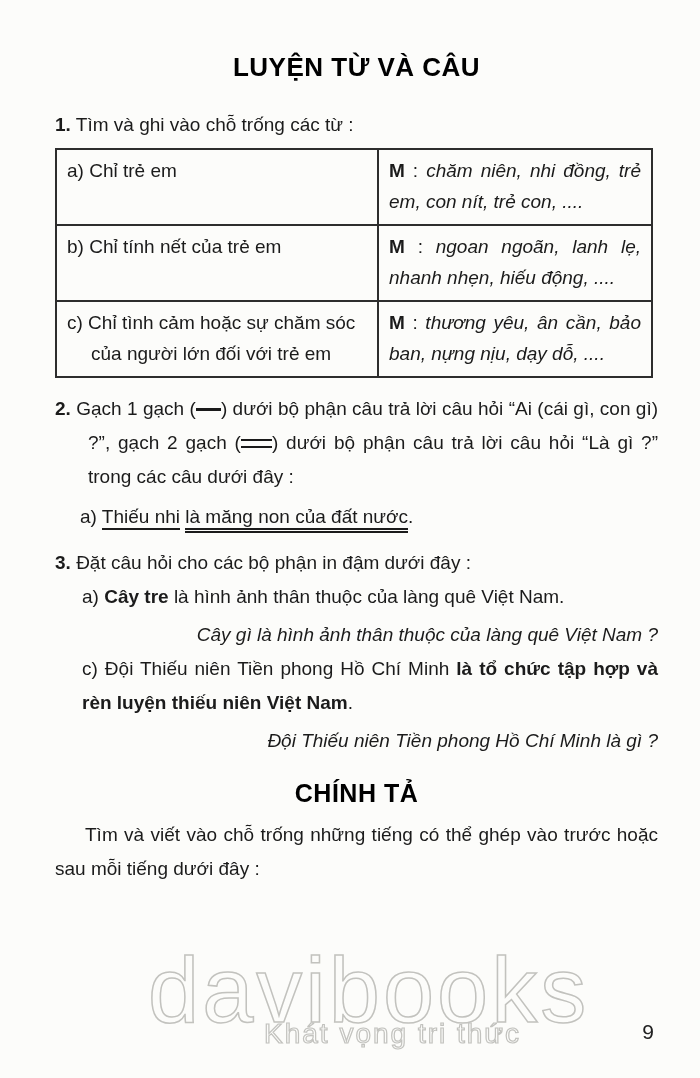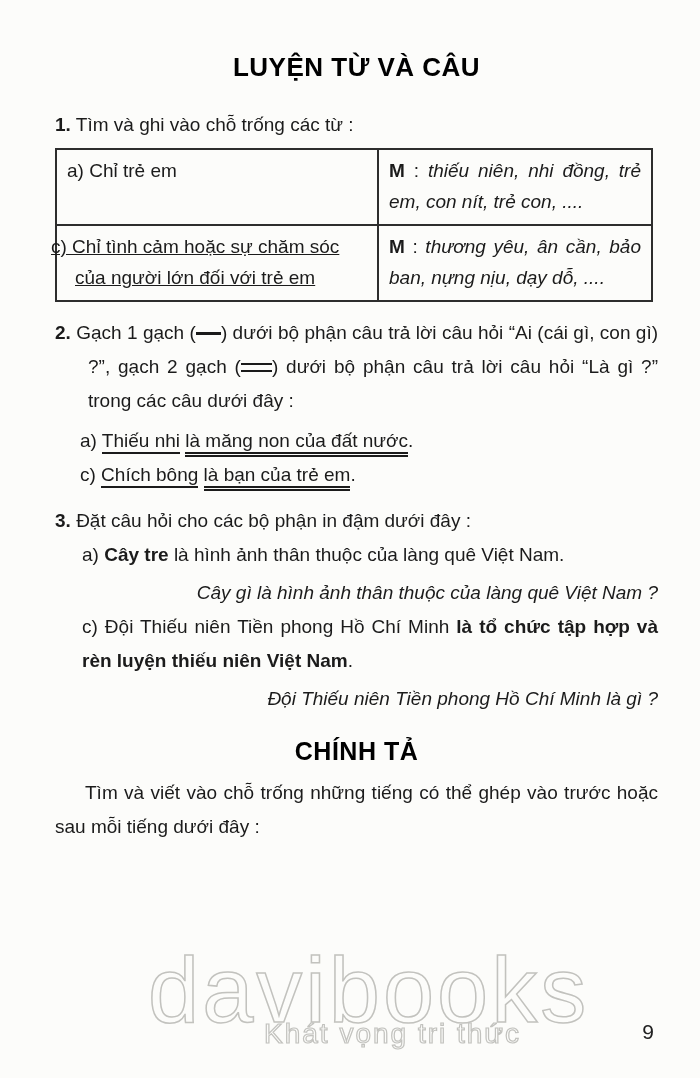--- a/index.html
+++ b/index.html
@@ -17,21 +17,21 @@
     font-weight:700;letter-spacing:.5px;color:#000000;
   }
   h2.h{margin-top:20px;font-size:25px;}
   .prompt{font-size:19px;line-height:34px;margin:0;}
   .ex1p{margin-top:30px;line-height:26px;}
   .num{font-weight:700;}
   
   table.wtable{border-collapse:collapse;width:598px;margin-top:10px;table-layout:fixed;}
   table.wtable td{border:2px solid #2d2d2d;vertical-align:top;font-size:19px;line-height:31px;padding:5px 10px 7px 10px;}
   td.lcell{width:300px;}
-  td.lcell.hang{padding-left:18px;text-indent:-24px;text-decoration:underline;}
+  td.lcell.hang{padding-left:34px;text-indent:-24px;}
   td.rcell{text-align:justify;padding-left:12px;padding-right:12px;}
   .m{font-weight:700;}
   .ex{font-style:italic;}
   
   .hangp{margin-top:14px;text-align:justify;padding-left:33px;text-indent:-33px;}
   .dash1{display:inline-block;width:25px;height:3px;background:#1a1a1a;vertical-align:4px;}
   .dash2{display:inline-block;width:31px;height:9px;border-top:2.5px solid #1a1a1a;border-bottom:2.5px solid #1a1a1a;box-sizing:border-box;vertical-align:1px;}
   .ex2-items{margin-top:6px;padding-left:25px;}
   .ex2-item{font-size:19px;line-height:34px;margin:0;}
   .u1{border-bottom:2px solid #1b1b1b;padding-bottom:1px;}
@@ -61,34 +61,37 @@
   <div class="content">
 
     <h1 class="h">LUYỆN TỪ VÀ CÂU</h1>
 
     <p class="prompt ex1p"><b class="num">1.</b> <span>Tìm và ghi vào chỗ trống các từ :</span></p>
 
     <table class="wtable">
       <tbody>
           <tr>
         <td class="lcell">a) Chỉ trẻ em</td>
-        <td class="rcell"><b class="m">M</b> <span>:</span> <i class="ex">thiếu niên, nhi đồng, trẻ em, con nít, trẻ con, ....</i></td>
+        <td class="rcell"><b class="m">M</b> <span>:</span> <i class="ex">chăm niên, nhi đồng, trẻ em, con nít, trẻ con, ....</i></td>
+      </tr>
+      <tr>
+        <td class="lcell">b) Chỉ tính nết của trẻ em</td>
+        <td class="rcell"><b class="m">M</b> <span>:</span> <i class="ex">ngoan ngoãn, lanh lẹ, nhanh nhẹn, hiếu động, ....</i></td>
       </tr>
       <tr>
         <td class="lcell hang">c) Chỉ tình cảm hoặc sự chăm sóc của người lớn đối với trẻ em</td>
         <td class="rcell"><b class="m">M</b> <span>:</span> <i class="ex">thương yêu, ân cần, bảo ban, nựng nịu, dạy dỗ, ....</i></td>
       </tr>
     </tbody>
       </table>
 
     <p class="prompt hangp"><b class="num">2.</b> <span>Gạch 1 gạch (</span><span class="dash1"></span><span>) dưới bộ phận câu trả lời câu hỏi “Ai (cái gì, con gì) ?”, gạch 2 gạch (</span><span class="dash2"></span><span>) dưới bộ phận câu trả lời câu hỏi “Là gì ?” trong các câu dưới đây :</span></p>
 
     <div class="ex2-items">
       <p class="ex2-item"><span>a)</span> <span class="u1">Thiếu nhi</span> <span class="u2">là măng non của đất nước</span><span>.</span></p>
-      <p class="ex2-item"><span>c)</span> <span class="u1">Chích bông</span> <span class="u2">là bạn của trẻ em</span><span>.</span></p>
     </div>
 
     <p class="prompt ex3prompt"><b class="num">3.</b> <span>Đặt câu hỏi cho các bộ phận in đậm dưới đây :</span></p>
 
     <div class="ex3-item">
       <p class="ex3-line"><span>a)</span> <span></span> <b>Cây tre</b><span> là hình ảnh thân thuộc của làng quê Việt Nam.</span></p>
       <p class="ex3-answer">Cây gì là hình ảnh thân thuộc của làng quê Việt Nam ?</p>
     </div>
 
 

